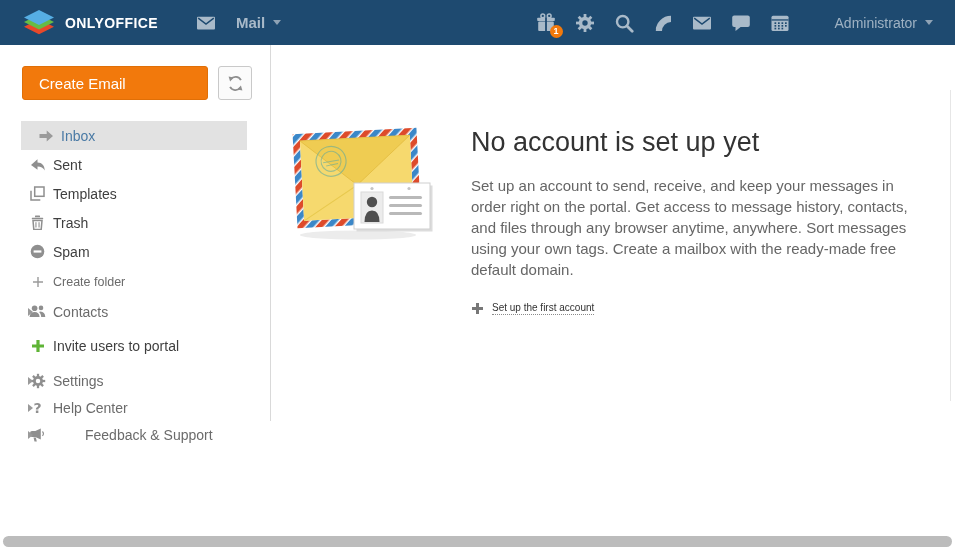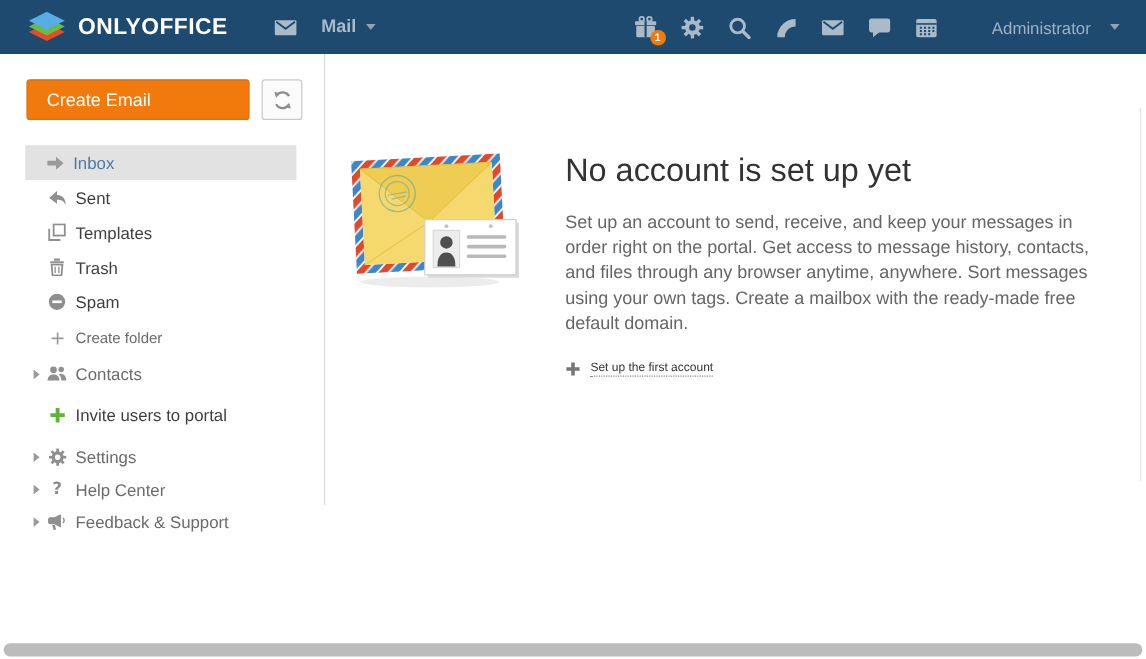--- a/index.html
+++ b/index.html
@@ -9,57 +9,57 @@
     background:#fff; font-family:"Liberation Sans", sans-serif;
     -webkit-font-smoothing:antialiased;
   }
 
   
   .header {
     height:45px; background:#1e4a70; display:flex; align-items:center;
     padding:0 22px; position:relative;
   }
   .logo { display:flex; align-items:center; gap:9px; cursor:pointer; }
-  .logo-text { color:#fff; font-size:19px; font-weight:700; letter-spacing:.4px; }
+  .logo-text { color:#fff; font-size:14px; font-weight:700; letter-spacing:.4px; }
   .module { display:flex; align-items:center; gap:8px; margin-left:38px; cursor:pointer; }
   .module-label { color:#a9bac9; font-size:15px; font-weight:700;margin-left:12px; }
   .caret-down {
     width:0; height:0; border-left:4.5px solid transparent;
     border-right:4.5px solid transparent; border-top:5px solid #8fa3b5;
   }
   .header-icons { display:flex; align-items:center; gap:17px; margin-left:auto; }
   .hicon { width:22px; height:22px; display:flex; align-items:center; justify-content:center;
            position:relative; cursor:pointer; }
   .badge {
     position:absolute; right:-6px; bottom:-4px; width:13px; height:13px;
     background:#f2790c; border-radius:50%; color:#fff; font-size:9px;
     line-height:13px; text-align:center; font-weight:700;
   }
-  .user { display:flex; align-items:center; gap:16px; margin-left:44px;
+  .user { display:flex; align-items:center; gap:8px; margin-left:44px;
           color:#9fb2c3; font-size:14px; cursor:pointer; }
 
   
   .page-body { display:flex; height:376px; position:relative; }
 
   
   .sidebar { width:271px; flex-shrink:0; border-right:1px solid #d9d9d9; padding-top:21px; }
   .actions { display:flex; align-items:center; padding-left:22px; }
   .create-btn {
     width:186px; height:34px; background:#f2790c; border:1px solid #e06f07;
     border-radius:3px; color:#fff; font-size:15px; text-align:left;
     padding-left:16px; font-family:inherit; cursor:pointer;
   }
   .refresh-btn {
     width:34px; height:34px; margin-left:10px; background:#fbfbfb;
     border:1px solid #c9c9c9; border-radius:3px; display:flex;
     align-items:center; justify-content:center; cursor:pointer;
   }
   .menu { margin-top:21px; }
   .menu-item {
-    display:flex; align-items:center; height:29px; padding-left:39px;
+    display:flex; align-items:center; height:29px; padding-left:29px;
     position:relative; cursor:pointer; color:#3f3f3f; font-size:14px;
   }
   .menu-item.selected { background:#e2e2e2; margin-left:21px; margin-right:23px; padding-left:16px; }
   .menu-item.selected .mi-label { color:#4a7aa5; }
   .mi-icon { width:17px; height:17px; margin-right:7px; display:flex;
              align-items:center; justify-content:center; flex-shrink:0; }
   .mi-label { white-space:nowrap; }
   .muted .mi-label { color:#6b6b6b; }
   .small-row { height:26px; margin-top:3px; }
   .small-row .mi-label { font-size:12.5px; color:#6b6b6b; }
@@ -292,21 +292,21 @@
         </span>
         <span class="mi-label">Settings</span>
       </div>
       <div class="menu-item muted" style="height:27px;">
         <span class="expander"></span>
         <span class="mi-icon">
             <span class="qmark">?</span>
           </span>
         <span class="mi-label">Help Center</span>
       </div>
-      <div class="menu-item muted" style="height:27px;">
+      <div class="menu-item muted" style="height:27px;gap:32px;">
         <span class="expander"></span>
         <span class="mi-icon">
           <svg width="17" height="14" viewBox="0 0 17 14" fill="#8f8f8f">
             <path d="M11.8 0.5v11L6.3 8.9H3A2 2 0 0 1 1 6.9v-1.8A2 2 0 0 1 3 3.1h3.3z"></path>
             <path d="M4.5 9.5h2.3l1 4H5.5z"></path>
             <path d="M13.3 3.6c1.5.7 1.5 3.4 0 4.1" fill="none" stroke="#8f8f8f" stroke-width="1.2"></path>
           </svg>
         </span>
         <span class="mi-label">Feedback &amp; Support</span>
       </div>

